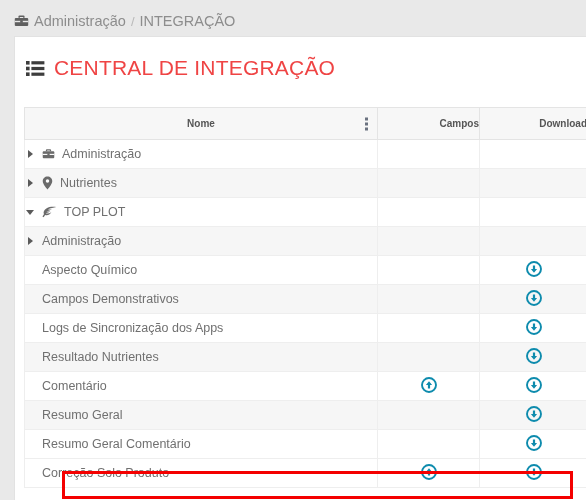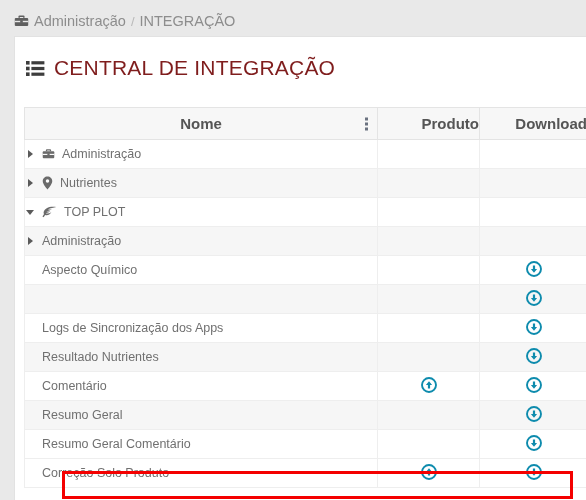--- a/index.html
+++ b/index.html
@@ -38,21 +38,21 @@
   }
 
   .card-title {
     display: flex; align-items: center;
     padding: 18px 0 0 11px;
     height: 44px;
   }
   .card-title-icon { margin-right: 9px; display: inline-flex; }
   .card-title-text {
     font-size: 21px;
-    color: #7f1d1d;
+    color: #ef4444;
     letter-spacing: .2px;
     white-space: nowrap;
   }
 
   
   .table-wrap {
     position: absolute;
     top: 70px; left: 9px;
     width: 563px;
   }
@@ -60,21 +60,21 @@
     width: 100%;
     border-collapse: collapse;
     table-layout: fixed;
     font-size: 12.5px;
   }
   table.grid th {
     background: #f7f7f7;
     border: 1px solid #e4e4e4;
     color: #555555;
     font-weight: bold;
-    font-size: 15px;
+    font-size: 10px;
     height: 32px;
     padding: 0;
     position: relative;
   }
   th.col-nome   { width: 353px; }
   th.col-upload { width: 102px; font-weight: normal; }
   th.col-down   { width: 108px; font-weight: normal; }
 
   .th-nome-inner {
     display: flex; align-items: center; justify-content: center;
@@ -191,21 +191,21 @@
               <div class="th-nome-inner">
                 <span>Nome</span>
                 <span class="kebab">
                   <i></i>
                     <i></i>
                     <i></i>
                 </span>
               </div>
             </th>
             <th class="col-upload">
-              <span>Produto</span>
+              <span>Campos</span>
             </th>
             <th class="col-down">
               <span>Download</span>
             </th>
           </tr>
         </thead>
         <tbody id="tbody">
             <tr class="odd">
               <td class="name-cell ind-0">
                 <div class="name-inner">
@@ -277,20 +277,21 @@
                   <svg width="16" height="16" viewBox="0 0 16 16" aria-hidden="true">
                     <circle cx="8" cy="8" r="7" fill="none" stroke="#0d8bad" stroke-width="1.9"></circle>
                     <path d="M8 11.7 L4.9 7.9 H6.9 V4.4 H9.1 V7.9 H11.1 Z" fill="#0d8bad"></path>
                   </svg>
                 </span></td>
             </tr>
             <tr class="even">
               <td class="name-cell ind-2">
                 <div class="name-inner">
                   <span class="twisty blank"></span>
+                  <span class="node-label">Campos Demonstrativos</span>
                 </div>
               </td>
               <td class="icon-cell"></td>
               <td class="icon-cell"><span class="arrow-btn">
                   <svg width="16" height="16" viewBox="0 0 16 16" aria-hidden="true">
                     <circle cx="8" cy="8" r="7" fill="none" stroke="#0d8bad" stroke-width="1.9"></circle>
                     <path d="M8 11.7 L4.9 7.9 H6.9 V4.4 H9.1 V7.9 H11.1 Z" fill="#0d8bad"></path>
                   </svg>
                 </span></td>
             </tr>

